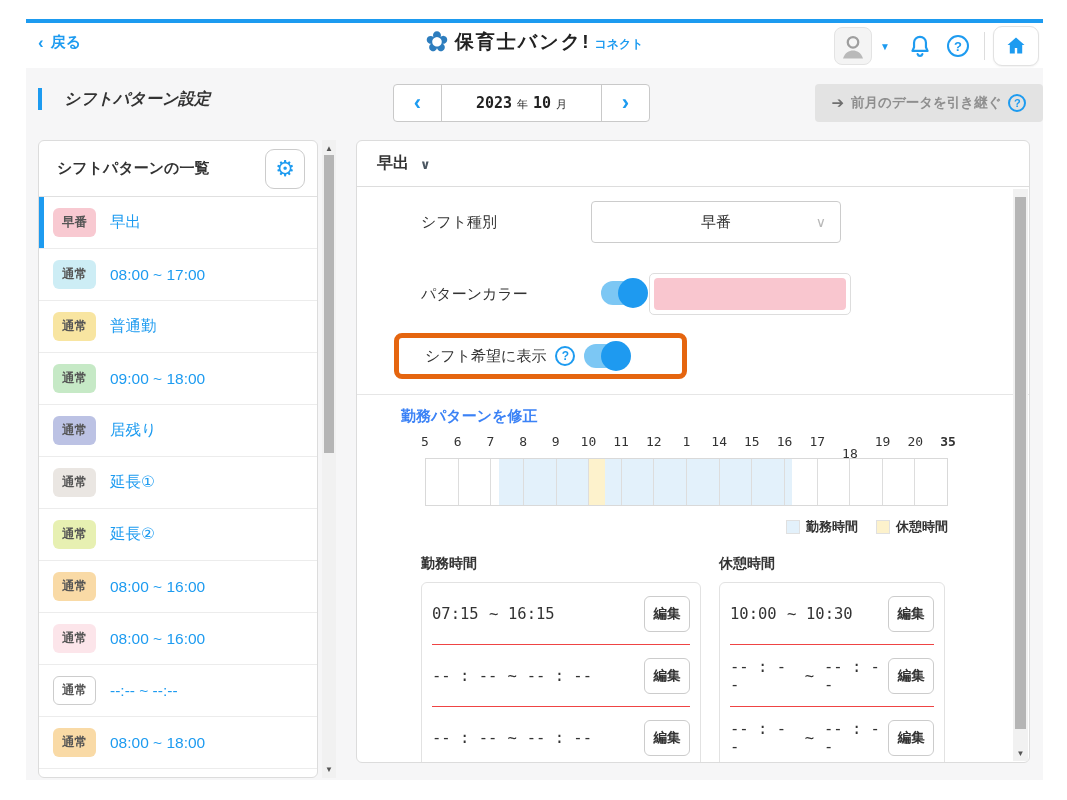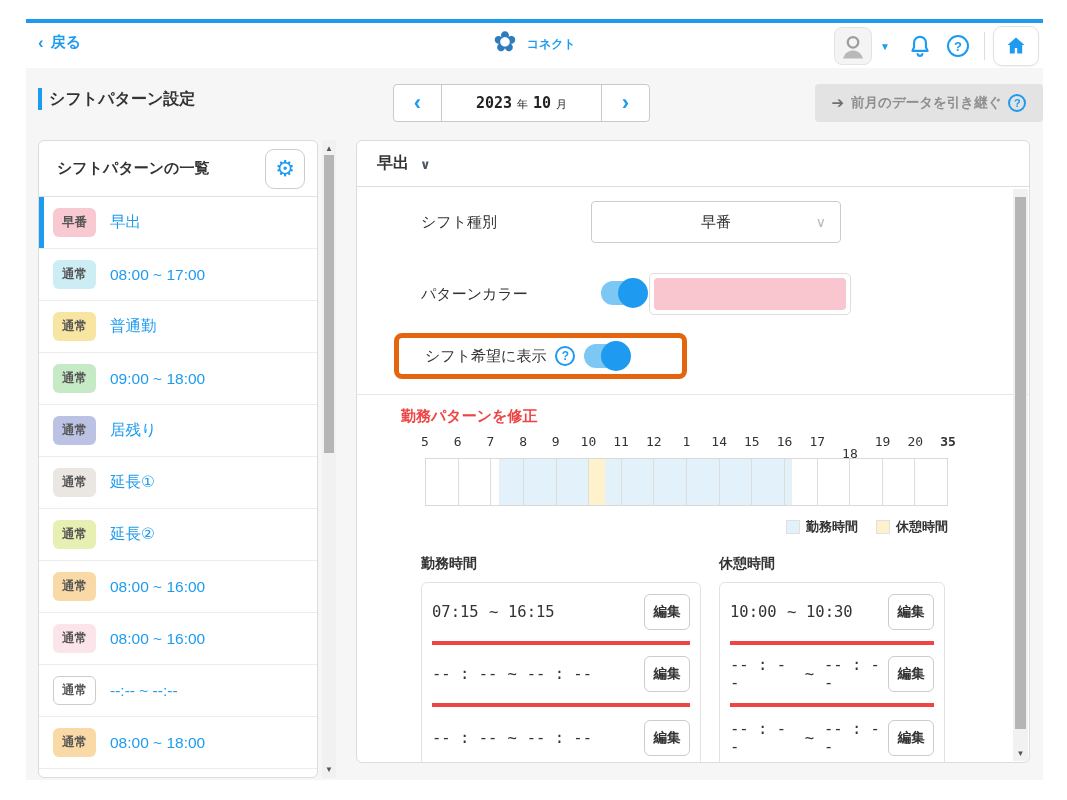--- a/index.html
+++ b/index.html
@@ -31,21 +31,21 @@
   .hicon { display:flex; align-items:center; justify-content:center; margin:0 7px; cursor:pointer; }
   .help-badge { width:22px; height:22px; border:2px solid #1d9bf0; border-radius:50%;
     color:#1d9bf0; font-size:13px; font-weight:bold; display:flex; align-items:center; justify-content:center; }
   .vdivider { width:1px; height:28px; background:#ddd; margin:0 8px; }
   .home-btn { width:46px; height:40px; border:1px solid #e2e2e2; border-radius:9px; background:#fff;
     display:flex; align-items:center; justify-content:center; box-shadow:0 1px 2px rgba(0,0,0,.06); cursor:pointer; }
 
   
   .content { position:absolute; left:26px; top:68px; width:1017px; height:712px; background:#f6f6f7; }
 
-  .page-title-wrap { position:absolute; left:12px; top:20px; display:flex; align-items:flex-end; gap:7px; }
+  .page-title-wrap { position:absolute; left:12px; top:20px; display:flex; align-items:flex-end; gap:22px;font-style:italic; }
   .title-bar { width:4px; height:22px; background:#1d9bf0; }
   .page-title { font-size:16px; font-weight:bold; color:#333; }
 
   .month-nav { position:absolute; left:367px; top:16px; width:257px; height:38px; background:#fff;
     border:1px solid #c9c9c9; border-radius:4px; display:flex; }
   .mn-btn { width:48px; display:flex; align-items:center; justify-content:center;
     color:#1d9bf0; font-size:22px; font-weight:bold; cursor:pointer; }
   .mn-btn.prev { border-right:1px solid #c9c9c9; }
   .mn-btn.next { border-left:1px solid #c9c9c9; }
   .mn-date { flex:1; display:flex; align-items:center; justify-content:center; gap:5px; }
@@ -107,21 +107,21 @@
     border:1px solid #ddd; border-radius:5px; padding:4px; cursor:pointer; }
   .swatch-fill { width:100%; height:100%; border-radius:4px; }
 
   .highlight-box { position:absolute; left:37px; top:145px; width:293px; height:46px;
     border:5px solid #e5650f; border-radius:8px; background:#fff;
     display:flex; align-items:center; gap:9px; padding-left:26px; }
   .highlight-box .field-label-inline { font-size:15px; color:#333; }
   .help-badge.tiny { width:20px; height:20px; font-size:12px; }
 
   .section-divider { position:absolute; left:0; right:-17px; top:206px; height:1px; background:#e6e6e6; }
-  .section-title { position:absolute; left:44px; top:219px; font-size:15px; font-weight:bold; color:#ef4444; }
+  .section-title { position:absolute; left:44px; top:219px; font-size:15px; font-weight:bold; color:#3b82f6; }
 
   .timeline-hours { position:absolute; left:68px; top:246px; width:523px; height:16px; }
   .hour { position:absolute; transform:translateX(-50%); font-size:13px; color:#333;
     font-family:"DejaVu Sans Mono",monospace; }
   .hour:last-child { font-weight:bold; }
   .timeline-bar { position:absolute; left:68px; top:270px; width:523px; height:48px;
     border:1px solid #d9d9d9; background:#fff; }
   .tl-cells { position:absolute; inset:0; display:flex; z-index:2; }
   .tl-cell { flex:1; border-right:1px solid #ddd; }
   .tl-cell:last-child { border-right:none; }
@@ -131,39 +131,40 @@
     gap:18px; align-items:center; }
   .legend-item { display:flex; align-items:center; gap:6px; font-size:13px; font-weight:bold; color:#333; }
   .legend-sq { width:14px; height:14px; border:1px solid #e0e0e0; }
 
   .times-col { position:absolute; top:367px; }
   .times-col.left { left:64px; width:280px; }
   .times-col.right { left:362px; width:226px; }
   .times-title { font-size:14px; font-weight:bold; color:#333; margin-bottom:9px; }
   .times-box { border:1px solid #e2e2e2; border-radius:6px; background:#fff; height:192px; overflow:hidden; }
   .time-row { height:62px; margin:0 10px; display:flex; align-items:center; justify-content:space-between;
-    border-bottom:4px solid #ef4444; }
+    border-bottom:1px solid #ef4444; }
   .time-row:last-child { border-bottom:none; }
   .time-vals { display:flex; align-items:center; gap:10px; font-size:15.5px; color:#333; }
   .edit-btn { width:46px; height:36px; background:#fff; border:1px solid #ccc; border-radius:6px;
     font-size:13.5px; font-weight:bold; color:#333; display:flex; align-items:center; justify-content:center;
     cursor:pointer; font-family:inherit; }
 </style>
 </head>
 <body>
 
 <div class="top-line"></div>
 
 <div class="header">
   <div class="back-link">
     <span class="back-chevron">‹</span>
     <span>戻る</span>
   </div>
   <div class="logo">
     <span class="logo-flower">✿</span>
+    <span class="logo-brand">保育士バンク!</span>
     <span class="logo-suffix">コネクト</span>
   </div>
   <div class="user-area">
     <span class="avatar">
       <svg width="30" height="30" viewBox="0 0 24 24">
         <circle cx="12" cy="9" r="4.2" fill="none" stroke="#9e9e9e" stroke-width="1.8"></circle>
         <path d="M4 22c1.5-5 5-6.5 8-6.5s6.5 1.5 8 6.5z" fill="#b9b9b9"></path>
       </svg>
     </span>
     <span class="user-caret">▼</span>

